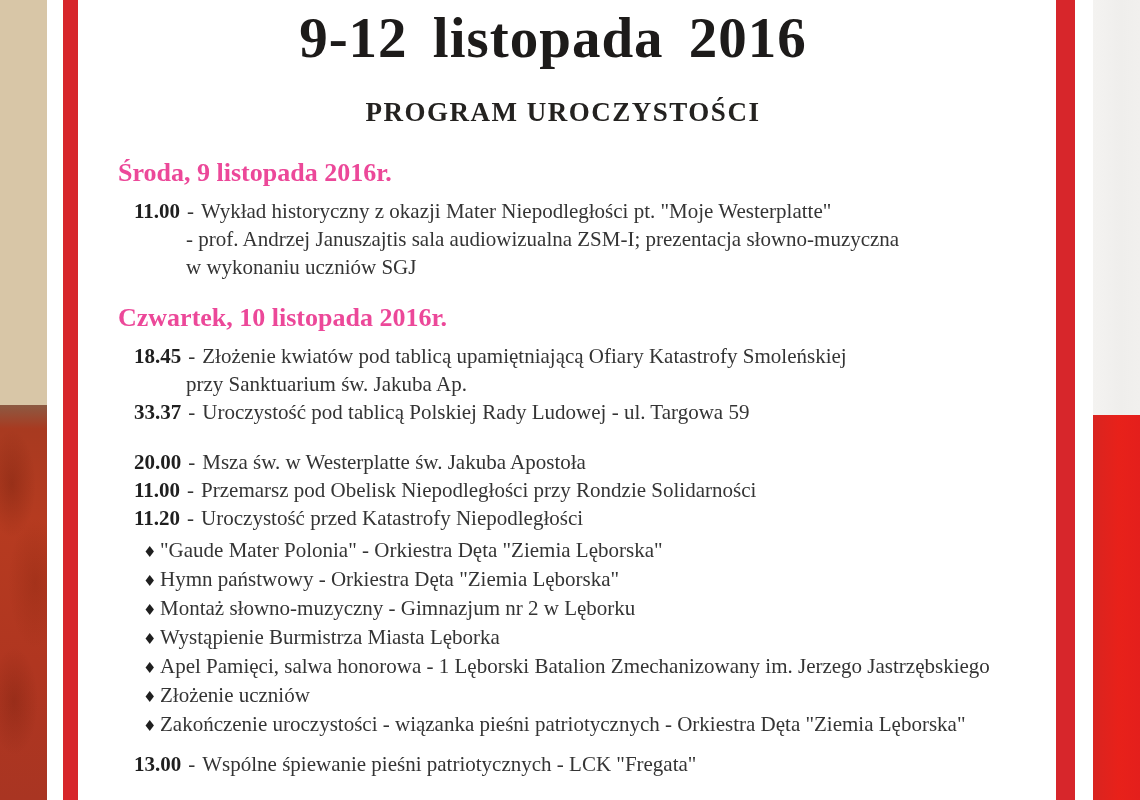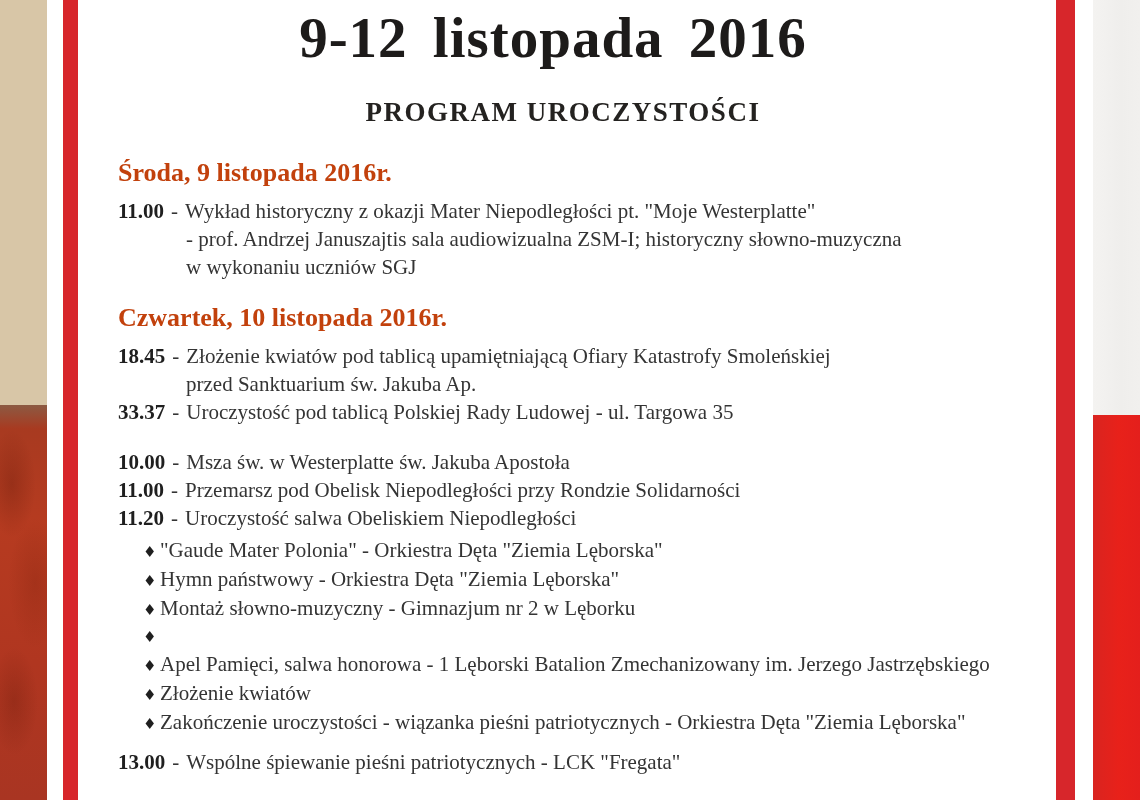--- a/index.html
+++ b/index.html
@@ -74,28 +74,28 @@
     white-space: nowrap;
     padding-left: 20px;
   }
 
   .schedule { padding-left: 40px; padding-right: 10px; }
 
   .section { margin-top: 22px; }
   .section:first-child { margin-top: 30px; }
   .section-header {
     font-size: 26px; line-height: 30px; font-weight: bold;
-    color: #c2410c;
+    color: #ec4899;
     white-space: nowrap;
   }
   .section-header + .event { margin-top: 9px; }
 
   .event { font-size: 21px; line-height: 28px; }
   .event-line, .event-cont { white-space: nowrap; }
-  .event-time { font-weight: bold; color: #1f1f1f; }
+  .event-time { font-weight: bold; color: #1f1f1f; margin-left: 16px; }
   .event-dash { padding: 0 7px; }
   .event-cont { margin-left: 68px; }
 
   .bullet-group { margin-top: 5px; }
   .bullet-row {
     font-size: 21px; line-height: 27px;
     margin-left: 25px;
     white-space: nowrap;
     display: flex; align-items: baseline;
   }
@@ -121,67 +121,68 @@
 </div>
 
 <div class="content">
   <div class="poster-title">9-12 listopada 2016</div>
   <div class="poster-subtitle">PROGRAM UROCZYSTOŚCI</div>
   <div class="schedule">
       <div class="section">
         <div class="section-header">Środa, 9 listopada 2016r.</div>
         <div class="event">
           <div class="event-line"><span class="event-time">11.00</span><span class="event-dash">-</span><span class="event-text">Wykład historyczny z okazji Mater Niepodległości pt. "Moje Westerplatte"</span></div>
-          <div class="event-cont">- prof. Andrzej Januszajtis sala audiowizualna ZSM-I; historyczny słowno-muzyczna</div>
+          <div class="event-cont">- prof. Andrzej Januszajtis sala audiowizualna ZSM-I; prezentacja słowno-muzyczna</div>
           <div class="event-cont">w wykonaniu uczniów SGJ</div>
         </div>
       </div>
       <div class="section">
         <div class="section-header">Czwartek, 10 listopada 2016r.</div>
         <div class="event">
           <div class="event-line"><span class="event-time">18.45</span><span class="event-dash">-</span><span class="event-text">Złożenie kwiatów pod tablicą upamiętniającą Ofiary Katastrofy Smoleńskiej</span></div>
-          <div class="event-cont">przed Sanktuarium św. Jakuba Ap.</div>
+          <div class="event-cont">przy Sanktuarium św. Jakuba Ap.</div>
         </div>
         <div class="event">
-          <div class="event-line"><span class="event-time">33.37</span><span class="event-dash">-</span><span class="event-text">Uroczystość pod tablicą Polskiej Rady Ludowej - ul. Targowa 35</span></div>
+          <div class="event-line"><span class="event-time">33.37</span><span class="event-dash">-</span><span class="event-text">Uroczystość pod tablicą Polskiej Rady Ludowej - ul. Targowa 59</span></div>
         </div>
       </div>
       <div class="section">
         <div class="event">
-          <div class="event-line"><span class="event-time">10.00</span><span class="event-dash">-</span><span class="event-text">Msza św. w Westerplatte św. Jakuba Apostoła</span></div>
+          <div class="event-line"><span class="event-time">20.00</span><span class="event-dash">-</span><span class="event-text">Msza św. w Westerplatte św. Jakuba Apostoła</span></div>
         </div>
         <div class="event">
           <div class="event-line"><span class="event-time">11.00</span><span class="event-dash">-</span><span class="event-text">Przemarsz pod Obelisk Niepodległości przy Rondzie Solidarności</span></div>
         </div>
         <div class="event">
-          <div class="event-line"><span class="event-time">11.20</span><span class="event-dash">-</span><span class="event-text">Uroczystość salwa Obeliskiem Niepodległości</span></div>
+          <div class="event-line"><span class="event-time">11.20</span><span class="event-dash">-</span><span class="event-text">Uroczystość przed Katastrofy Niepodległości</span></div>
         </div>
         <div class="bullet-group">
           <div class="bullet-row">
             <span class="bullet-icon">♦</span>
             <span class="bullet-text">"Gaude Mater Polonia" - Orkiestra Dęta "Ziemia Lęborska"</span>
           </div>
           <div class="bullet-row">
             <span class="bullet-icon">♦</span>
             <span class="bullet-text">Hymn państwowy - Orkiestra Dęta "Ziemia Lęborska"</span>
           </div>
           <div class="bullet-row">
             <span class="bullet-icon">♦</span>
             <span class="bullet-text">Montaż słowno-muzyczny - Gimnazjum nr 2 w Lęborku</span>
           </div>
           <div class="bullet-row">
             <span class="bullet-icon">♦</span>
+            <span class="bullet-text">Wystąpienie Burmistrza Miasta Lęborka</span>
           </div>
           <div class="bullet-row">
             <span class="bullet-icon">♦</span>
             <span class="bullet-text">Apel Pamięci, salwa honorowa - 1 Lęborski Batalion Zmechanizowany im. Jerzego Jastrzębskiego</span>
           </div>
           <div class="bullet-row">
             <span class="bullet-icon">♦</span>
-            <span class="bullet-text">Złożenie kwiatów</span>
+            <span class="bullet-text">Złożenie uczniów</span>
           </div>
           <div class="bullet-row">
             <span class="bullet-icon">♦</span>
             <span class="bullet-text">Zakończenie uroczystości - wiązanka pieśni patriotycznych - Orkiestra Dęta "Ziemia Lęborska"</span>
           </div>
         </div>
         <div class="event">
           <div class="event-line"><span class="event-time">13.00</span><span class="event-dash">-</span><span class="event-text">Wspólne śpiewanie pieśni patriotycznych - LCK "Fregata"</span></div>
         </div>
       </div>

